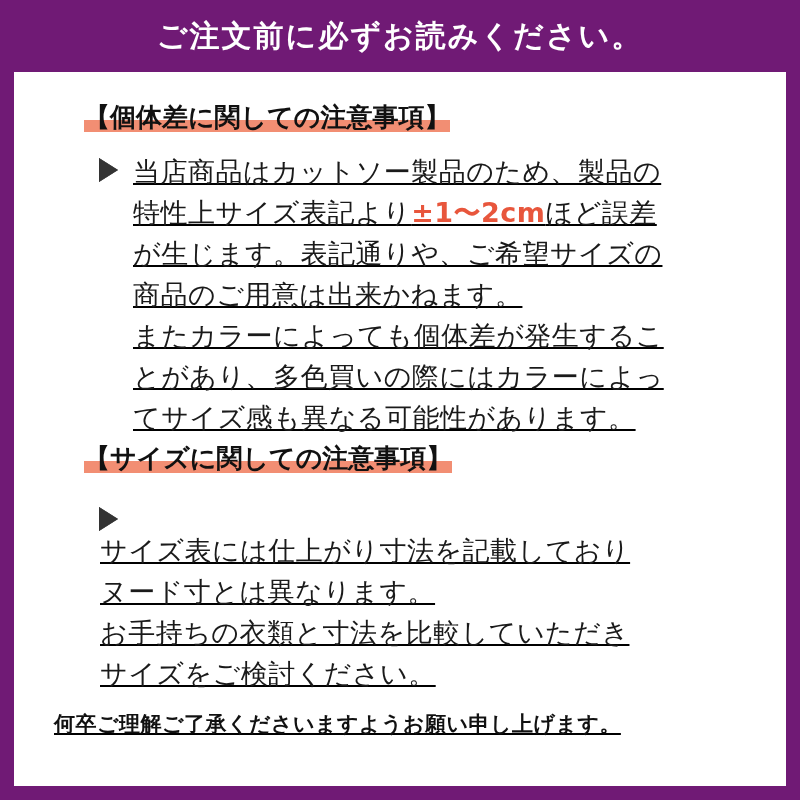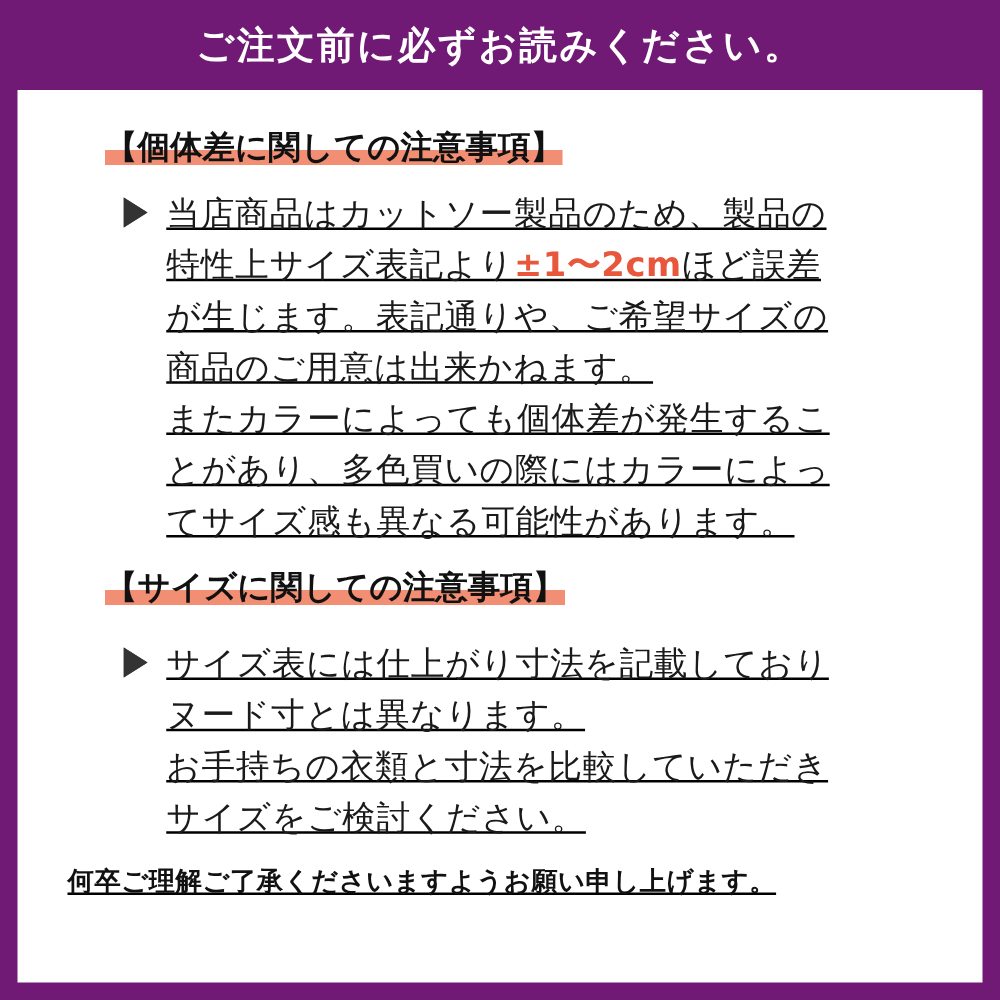--- a/index.html
+++ b/index.html
@@ -134,27 +134,27 @@
 特性上サイズ表記より</span><span class="emph">±1〜2cm</span><span>ほど誤差
 が生じます。表記通りや、ご希望サイズの
 商品のご用意は出来かねます。
 またカラーによっても個体差が発生するこ
 とがあり、多色買いの際にはカラーによっ
 てサイズ感も異なる可能性があります。</span></div>
       </div>
     </div>
 
     <div>
-      <div class="section-title" style="margin-top:14px;">
+      <div class="section-title" style="margin-top:3px;">
         <span class="hl"></span>
         <span class="txt">【サイズに関しての注意事項】</span>
       </div>
 
 
-      <div class="bullet-block" style="margin-top:18px;">
+      <div class="bullet-block" style="margin-top:18px;flex-direction:column;">
         <div class="tri"></div>
         <div class="body-text">サイズ表には仕上がり寸法を記載しており
 ヌード寸とは異なります。
 お手持ちの衣類と寸法を比較していただき
 サイズをご検討ください。</div>
       </div>
     </div>
 
     <div class="footer-note">何卒ご理解ご了承くださいますようお願い申し上げます。</div>
 

